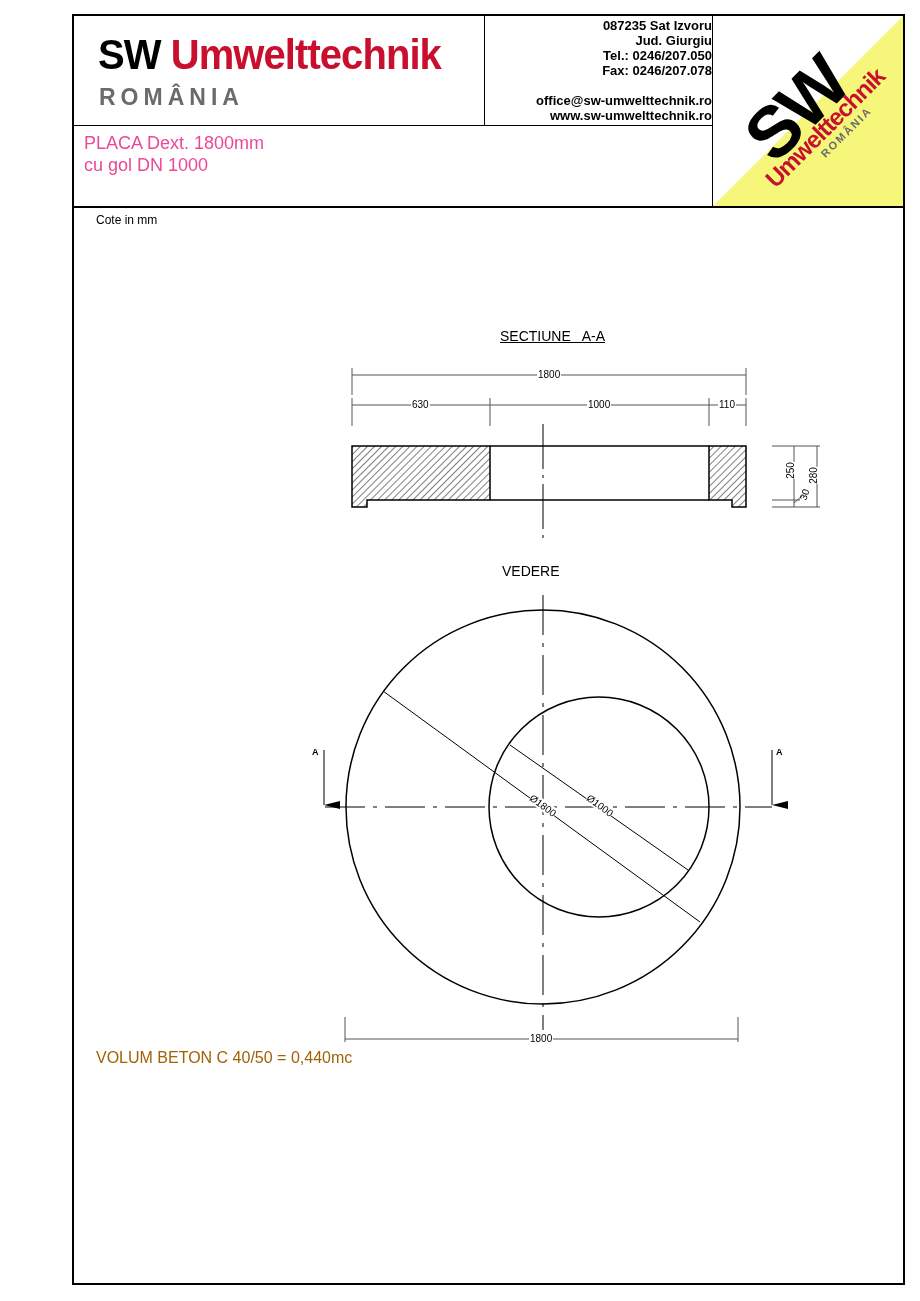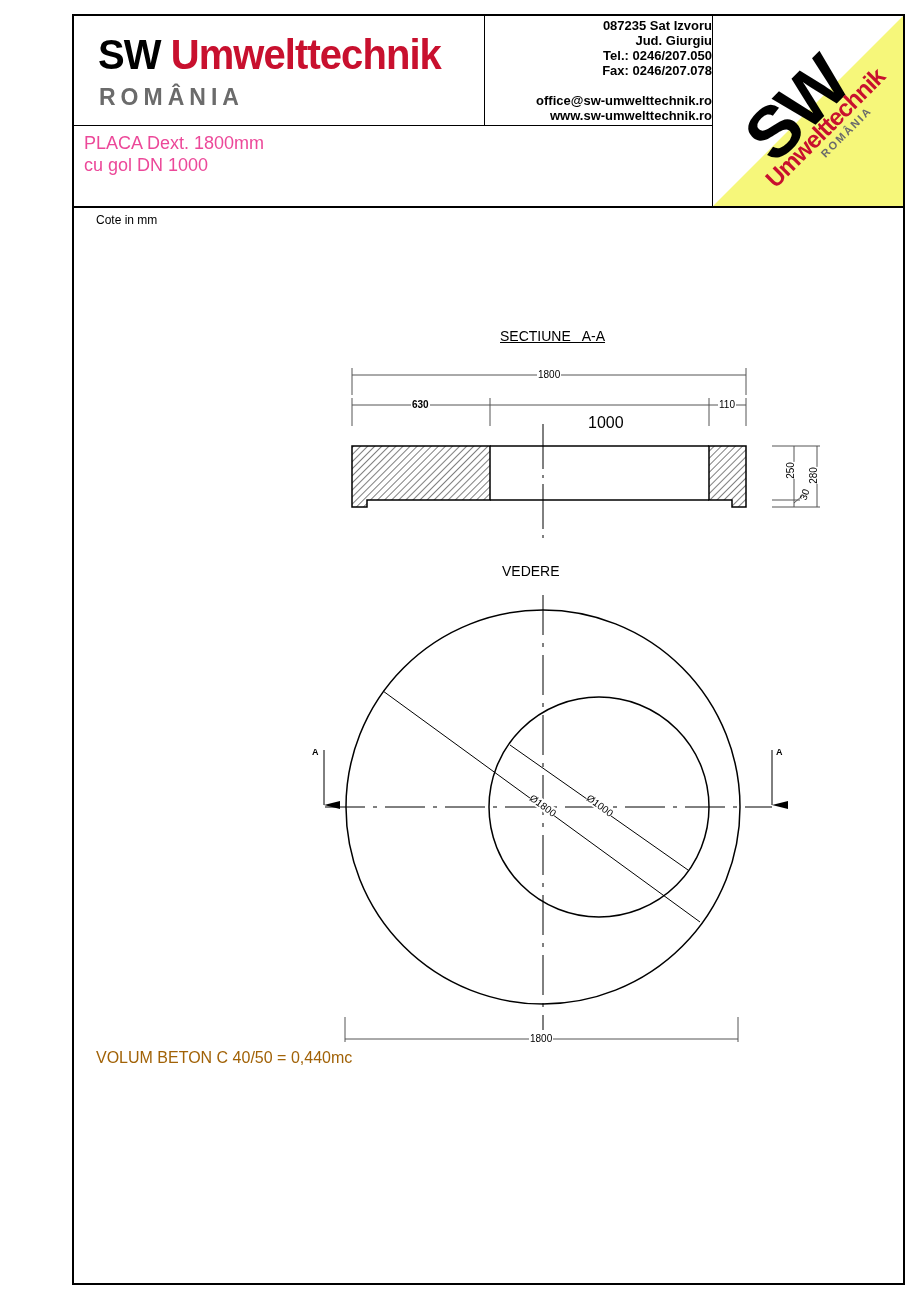--- a/index.html
+++ b/index.html
@@ -112,22 +112,22 @@
     <line x1="772" y1="750" x2="772" y2="805" stroke="#000" stroke-width="1" marker-end="url(#arrowA)"></line>
 
     <line x1="345" y1="1039" x2="738" y2="1039" stroke="#555" stroke-width="1"></line>
     <line x1="345" y1="1017" x2="345" y2="1042" stroke="#555" stroke-width="1"></line>
     <line x1="738" y1="1017" x2="738" y2="1042" stroke="#555" stroke-width="1"></line>
   </g>
 </svg>
 
 <div class="lbl" style="left:500px; top:328px; font-size:14px; white-space:pre;text-decoration:underline;">SECTIUNE   A-A</div>
 <div class="lbl" style="left:537px; top:369px; font-size:10px; background:#fff; padding:0 1px;">1800</div>
-<div class="lbl" style="left:411px; top:399px; font-size:10px; background:#fff; padding:0 1px;font-weight:bold;">630</div>
-<div class="lbl" style="left:587px; top:414px; font-size:16px; background:#fff; padding:0 1px;">1000</div>
+<div class="lbl" style="left:411px; top:399px; font-size:10px; background:#fff; padding:0 1px;">630</div>
+<div class="lbl" style="left:587px; top:399px; font-size:10px; background:#fff; padding:0 1px;">1000</div>
 <div class="lbl" style="left:718px; top:399px; font-size:10px; background:#fff; padding:0 1px;">110</div>
 <div class="lbl" style="left:782px; top:465px; font-size:10px; transform:rotate(-90deg); background:#fff;">250</div>
 <div class="lbl" style="left:805px; top:470px; font-size:10px; transform:rotate(-90deg); background:#fff;">280</div>
 <div class="lbl" style="left:799px; top:489px; font-size:10px; transform:rotate(-70deg);">30</div>
 
 <div class="lbl" style="left:502px; top:563px; font-size:14px;">VEDERE</div>
 <div class="lbl" style="left:528px; top:800px; font-size:10px; transform:rotate(36deg); background:#fff;">Ø1800</div>
 <div class="lbl" style="left:585px; top:800px; font-size:10px; transform:rotate(36deg); background:#fff;">Ø1000</div>
 <div class="lbl" style="left:312px; top:747px; font-size:9px; font-weight:bold;">A</div>
 <div class="lbl" style="left:776px; top:747px; font-size:9px; font-weight:bold;">A</div>

